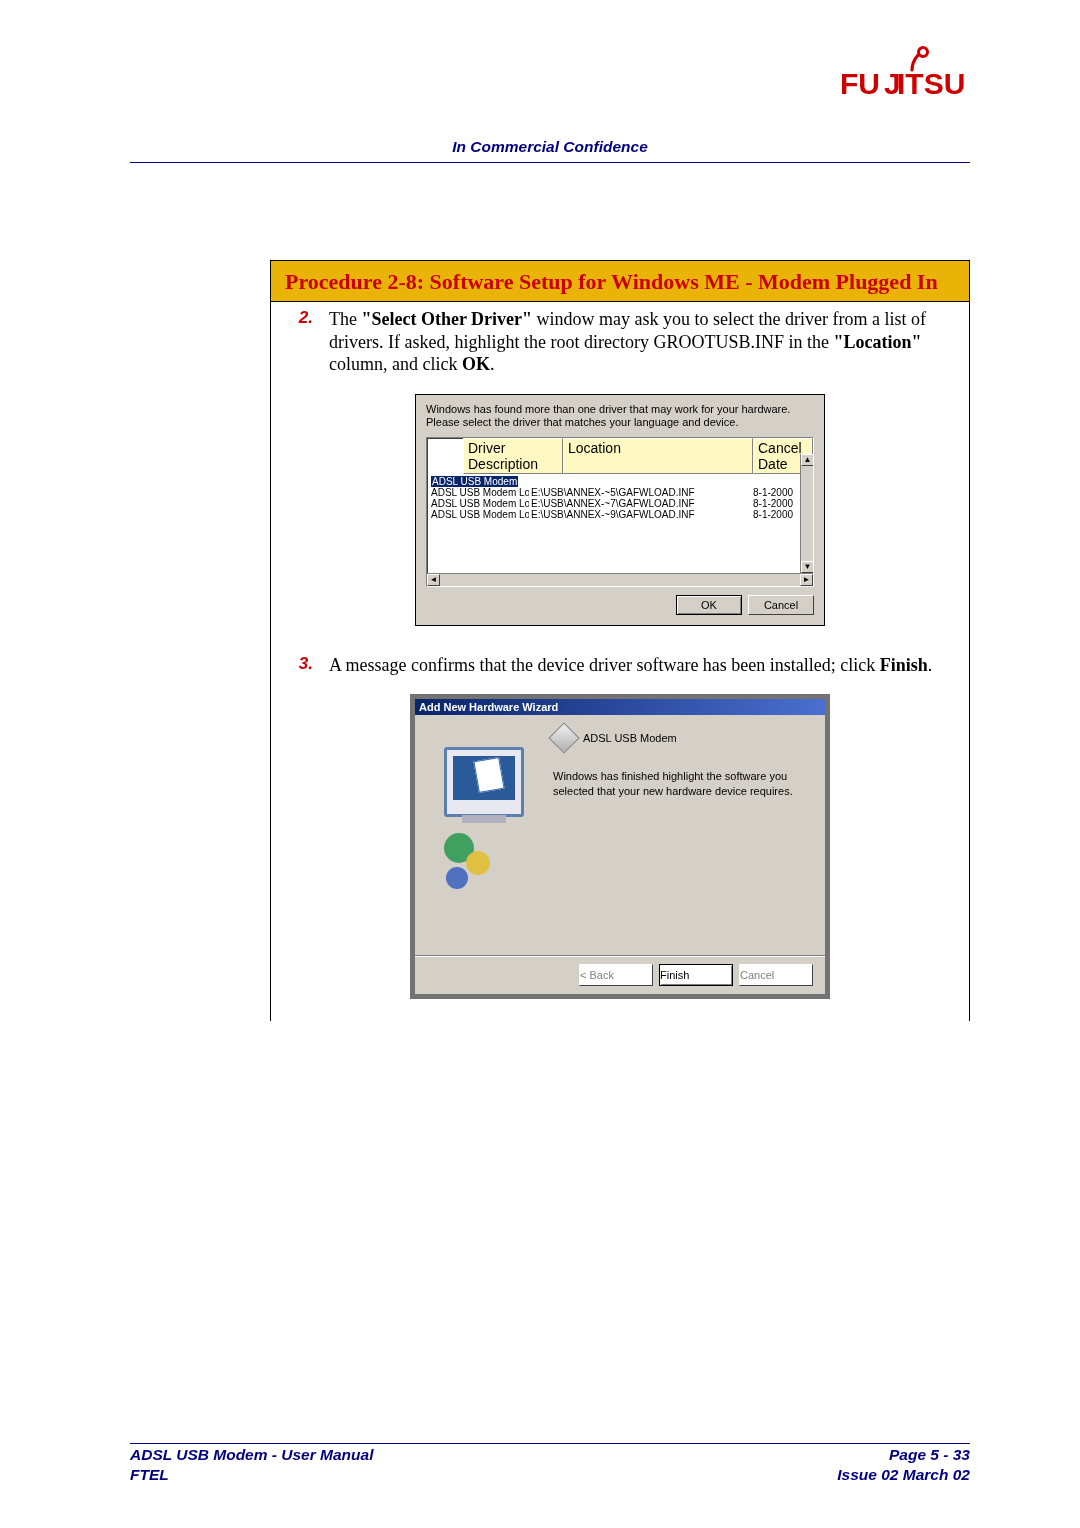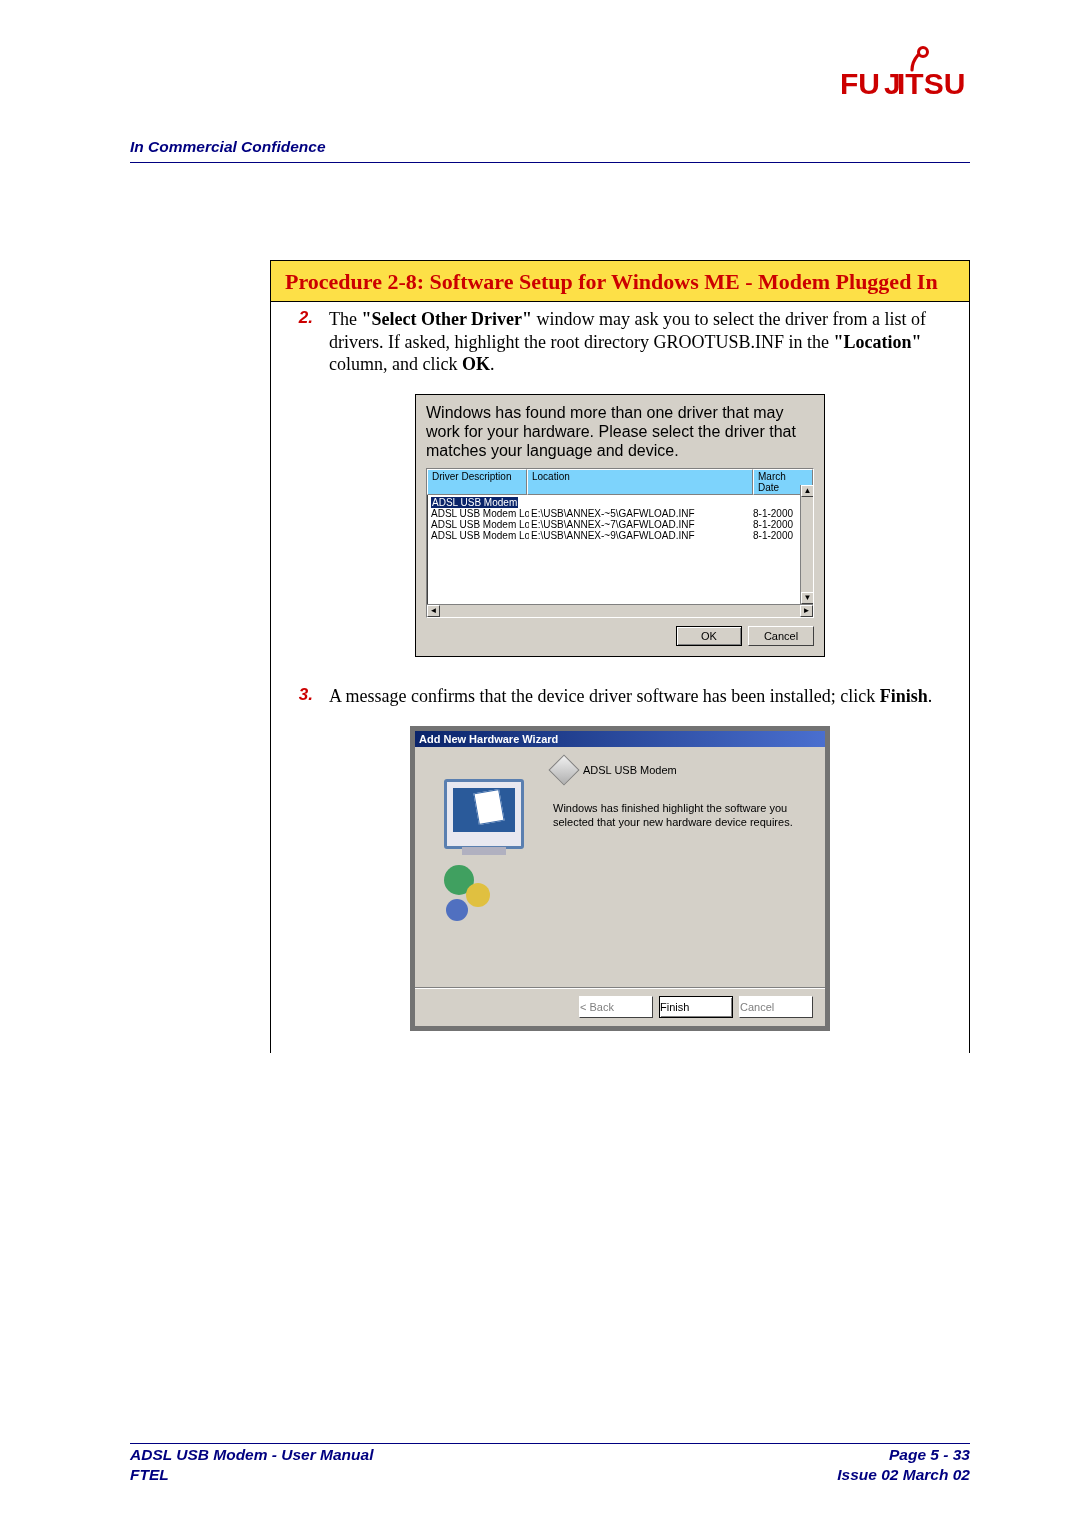--- a/index.html
+++ b/index.html
@@ -25,21 +25,21 @@
     color: #CC0000;
     font-family: Arial, sans-serif;
   }
   .logo svg { display: block; }
   .header-row {
     position: absolute;
     top: 138px;
     left: 130px;
     right: 110px;
     display: flex;
-    justify-content: space-between;
+    justify-content: center;
     font-family: Arial, sans-serif;
     font-style: italic;
     font-weight: bold;
     font-size: 15.5px;
     color: #000080;
   }
   .header-rule {
     position: absolute;
     top: 162px;
     left: 130px;
@@ -49,21 +49,21 @@
   }
   .content {
     position: absolute;
     top: 260px;
     left: 270px;
     right: 110px;
     border: 1px solid #000;
     border-bottom: none;
   }
   .proc-title {
-    background: #fde047;
+    background: #eab308;
     color: #CC0000;
     font-family: 'Times New Roman', serif;
     font-weight: bold;
     font-size: 22px;
     padding: 8px 14px 6px 14px;
     border-bottom: 1px solid #000;
   }
   .step-block {
     padding: 6px 14px 14px 14px;
   }
@@ -112,34 +112,35 @@
   }
   .win-close {
     width: 14px; height: 13px;
     background: #d4d0c8;
     border: 1px solid #fff;
     border-right-color:#404040; border-bottom-color:#404040;
     color:#000; font-weight:bold; font-size:10px;
     text-align:center; line-height:11px;
   }
   .win-body { padding: 8px 10px 10px 10px; }
-  .win-msg { font-size: 16px; margin-bottom: 8px; line-height: 1.2; }
+  .win-msg { font-size: 11px; margin-bottom: 8px; line-height: 1.2; }
   .drv-list {
     background: #fff;
     border: 1px solid #808080;
     border-right-color:#fff; border-bottom-color:#fff;
     box-shadow: inset 1px 1px 0 #404040;
     height: 150px;
     overflow: hidden;
     position: relative;
   }
   .drv-head {
     display: flex;
-    background: #7dd3fc;
-    font-size: 10px;
+    background: #fef9c3;
+    font-size: 14px;
+    margin-left: 36px;
   }
   .drv-head div {
     border: 1px solid #fff;
     border-right-color:#808080; border-bottom-color:#808080;
     padding: 1px 4px;
   }
   .col-desc { width: 100px; flex:none; }
   .col-loc { flex: 1; }
   .col-date { width: 60px; flex:none; text-align:left; }
   .drv-rows { padding: 2px 0; font-size: 10px; }
@@ -276,21 +277,21 @@
       </div>
 
       <div class="screenshot-wrap">
         <div class="win-box">
           <div class="win-body">
             <div class="win-msg">Windows has found more than one driver that may work for your hardware. Please select the driver that matches your language and device.</div>
             <div class="drv-list">
               <div class="drv-head">
                 <div class="col-desc">Driver Description</div>
                 <div class="col-loc">Location</div>
-                <div class="col-date">March Date</div>
+                <div class="col-date">Cancel Date</div>
               </div>
               <div class="drv-rows">
                 <div class="drv-row sel">
                   <div class="col-desc"><span>ADSL USB Modem</span></div>
                   <div class="col-loc">E:\GROOTUSB.INF</div>
                   <div class="col-date">5-4-2001</div>
                 </div>
                 <div class="drv-row">
                   <div class="col-desc">ADSL USB Modem Loa...</div>
                   <div class="col-loc">E:\USB\ANNEX-~5\GAFWLOAD.INF</div>

